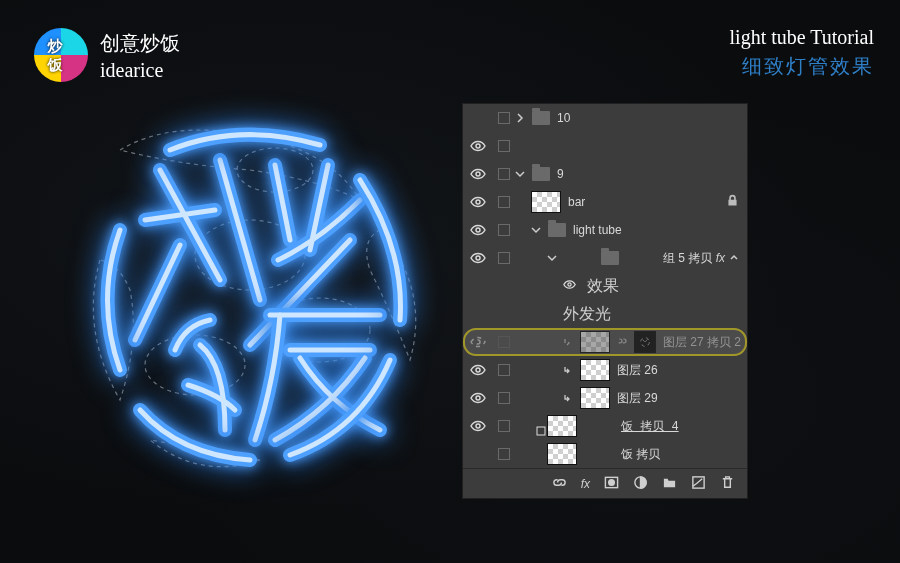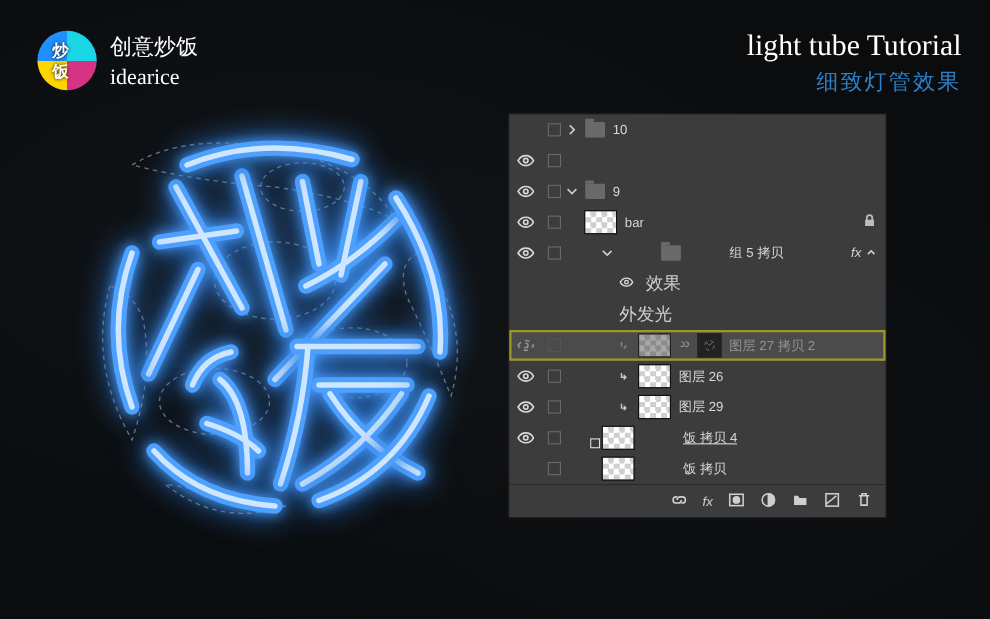--- a/index.html
+++ b/index.html
@@ -25,42 +25,42 @@
   overflow: hidden;
 }
 .logo::after {
   content: "炒饭"; position: absolute; left: 50%; top: 50%;
   transform: translate(-50%,-48%); font-size: 15px; color: #fff;
   font-weight: 700; text-shadow: 0 0 3px #000;
 }
 .brand { position: absolute; left: 100px; top: 30px; color: #fff; line-height: 1.35;
   font-family: "Comic Sans MS", "Segoe Script", cursive; font-size: 20px; }
 .tut-title { position: absolute; right: 26px; top: 26px; text-align: right; }
-.tut-title .en { font-family: "Comic Sans MS", cursive; font-size: 27px; color: #fff; }
+.tut-title .en { font-family: "Comic Sans MS", cursive; font-size: 20px; color: #fff; }
 .tut-title .zh { font-size: 20px; color: #2f7fc7; margin-top: 4px; letter-spacing: 2px; }
 
 
 .art {
   position: absolute; left: 60px; top: 110px; width: 390px; height: 380px;
 }
 .art svg { width: 100%; height: 100%; overflow: visible; }
 .neon { fill: none; stroke: #4ea0ff; stroke-width: 14; stroke-linecap: round;
   filter: drop-shadow(0 0 6px #4ea0ff) drop-shadow(0 0 14px #2a78d8); }
 .neon-inner { fill: none; stroke: #cfe6ff; stroke-width: 5; stroke-linecap: round; }
 .sel { fill: none; stroke: #bfc3c6; stroke-width: 1.2; stroke-dasharray: 4 4;
   opacity: .55; }
 
 
 .panel {
   position: absolute; left: 463px; top: 104px;
-  width: 342px; background: #3c3c3c; box-shadow: 0 0 0 1px #202020;
+  width: 284px; background: #3c3c3c; box-shadow: 0 0 0 1px #202020;
   font-size: 12px; color: #d8d8d8;
 }
 .row { display: flex; align-items: center; height: 28px; position: relative; }
-.row.sel { box-shadow: inset 0 0 0 2px #f5e21a; background: #585858; }
+.row.sel { box-shadow: inset 0 0 0 2px #f5e21a; background: #585858; border-radius: 13px; }
 .eye { width: 30px; display: flex; justify-content: center; align-items: center; color: #d8d8d8; }
 .eye svg { width: 16px; height: 16px; }
 .cb { width: 22px; display: flex; justify-content: center; }
 .cb span { width: 12px; height: 12px; border: 1px solid #6a6a6a; display: inline-block; }
 .content { display: flex; align-items: center; gap: 7px; flex: 1; min-width: 0; }
 .chev { width: 10px; height: 10px; display: inline-block; }
 .folder { width: 18px; height: 14px; background: #6a6a6a; border-radius: 1px; position: relative; }
 .folder::before { content: ""; position: absolute; top: -3px; left: 0; width: 8px; height: 3px; background: #6a6a6a; border-radius: 1px 1px 0 0; }
 .thumb { width: 30px; height: 22px; border: 1px solid #111;
   background: repeating-conic-gradient(#cfcfcf 0 25%, #fff 0 50%) 0 0/10px 10px; flex-shrink:0; }
@@ -74,21 +74,21 @@
 .fx { position: absolute; right: 8px; font-style: italic; color:#cfcfcf; display:flex; align-items:center; gap:4px; }
 .sub { color: #d0d0d0; font-size: 16px; }
 .indent-0 { padding-left: 0px; }
 .indent-1 { padding-left: 16px; }
 .indent-2 { padding-left: 32px; gap: 44px; }
 .indent-3 { padding-left: 48px; }
 .footer { height: 30px; border-top: 1px solid #2a2a2a; display:flex;
   justify-content: flex-end; align-items: center; gap: 14px; padding: 0 12px; color:#cfcfcf; }
 .footer .fxlabel { font-style: italic; }
 .footer svg { width: 15px; height: 15px; }
-.ul { text-decoration: underline; }
+.ul { text-decoration: underline; font-family: Liberation Mono, monospace; }
 </style>
 </head>
 <body>
 
 <div class="logo"></div>
 <div class="brand">
   <div>创意炒饭</div>
   <div>idearice</div>
 </div>
 <div class="tut-title">
@@ -239,20 +239,38 @@
       <div class="row">
         <div class="eye">
           <svg viewBox="0 0 16 16" fill="none" stroke="currentColor" stroke-width="1.5">
             <path d="M1 8s2.5-4.5 7-4.5S15 8 15 8s-2.5 4.5-7 4.5S1 8 1 8z"></path>
             <circle cx="8" cy="8" r="2"></circle>
           </svg>
         </div>
         <div class="cb">
           <span></span>
         </div>
+        <div class="content indent-1">
+          <svg class="chev" viewBox="0 0 10 10">
+            <path d="M1 3l4 4 4-4" fill="none" stroke="#ccc" stroke-width="1.5"></path>
+          </svg>
+          <span class="folder"></span>
+          <span class="label">light tube</span>
+        </div>
+      </div>
+      <div class="row">
+        <div class="eye">
+          <svg viewBox="0 0 16 16" fill="none" stroke="currentColor" stroke-width="1.5">
+            <path d="M1 8s2.5-4.5 7-4.5S15 8 15 8s-2.5 4.5-7 4.5S1 8 1 8z"></path>
+            <circle cx="8" cy="8" r="2"></circle>
+          </svg>
+        </div>
+        <div class="cb">
+          <span></span>
+        </div>
         <div class="content indent-2">
           <svg class="chev" viewBox="0 0 10 10">
             <path d="M1 3l4 4 4-4" fill="none" stroke="#ccc" stroke-width="1.5"></path>
           </svg>
           <span class="folder"></span>
           <span class="label">组 5 拷贝</span>
         </div>
         <span class="fx">
           <span>fx</span>
           <svg width="10" height="10" viewBox="0 0 10 10">

